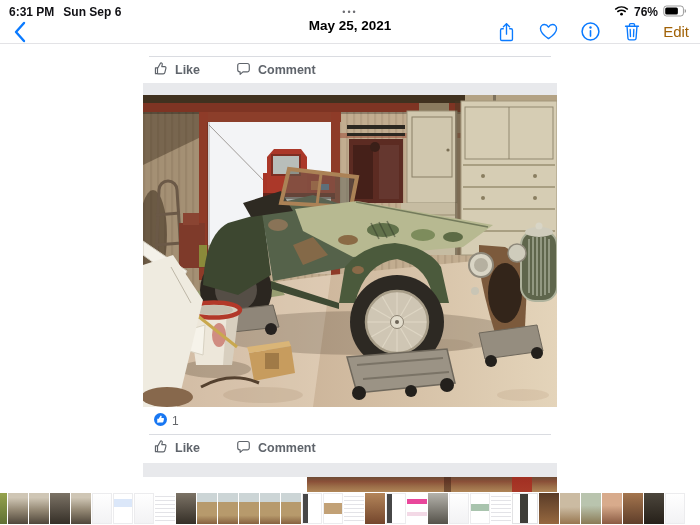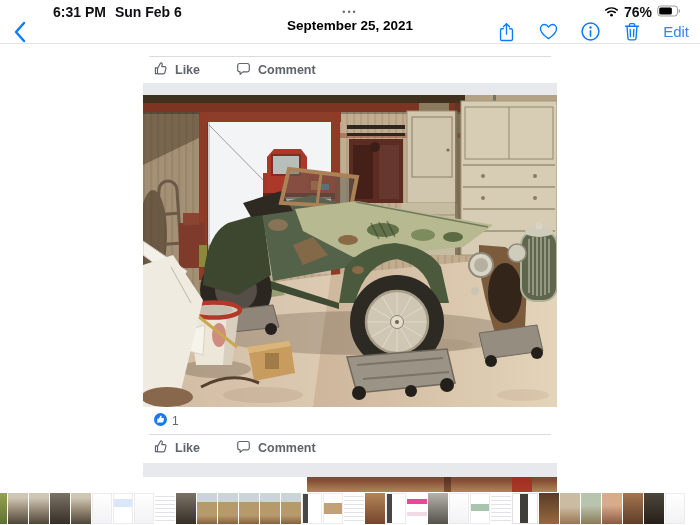--- a/index.html
+++ b/index.html
@@ -3,34 +3,34 @@
 <meta charset="utf-8">
 <style>
   html,body{margin:0;padding:0;}
   .app{position:relative;width:700px;height:525px;background:#fff;overflow:hidden;
        font-family:"Liberation Sans",sans-serif;-webkit-font-smoothing:antialiased;}
 
   
   .header{position:absolute;top:0;left:0;width:700px;height:44px;background:#fff;
           border-bottom:1px solid #e3e3e6;box-sizing:border-box;z-index:5;}
   .status-bar{position:absolute;top:0;left:0;right:0;height:20px;display:flex;
-              justify-content:space-between;align-items:center;padding:2px 19px 0 9px;
-              font-size:14px;font-weight:700;color:#101014;margin-left:44px;}
+              justify-content:space-between;align-items:center;padding:2px 13px 0 9px;
+              font-size:12px;font-weight:700;color:#101014;}
   .status-left{display:flex;gap:9px;}
   .status-right{display:flex;align-items:flex-start;gap:5px;}
   .battery-pct{font-weight:700;}
   .multitask{position:absolute;top:8px;left:0;width:100%;text-align:center;
              font-size:9px;letter-spacing:2px;color:#6e6e73;line-height:8px;}
   .back-button{position:absolute;left:13px;top:21px;width:22px;height:22px;cursor:pointer;}
   .nav-center{position:absolute;top:18px;left:0;width:100%;text-align:center;pointer-events:none;}
   .nav-title{font-size:13.5px;font-weight:700;color:#000;line-height:15px;}
   .nav-subtitle{font-size:9.5px;color:#87878c;line-height:11px;}
   .nav-right{position:absolute;right:11px;top:20px;display:flex;align-items:center;gap:20px;}
   .nav-icon{width:22px;height:23px;display:flex;align-items:center;justify-content:center;cursor:pointer;}
-  .edit-button{font-size:15px;color:#3b82f6;cursor:pointer;line-height:23px;}
+  .edit-button{font-size:15px;color:#a16207;cursor:pointer;line-height:23px;}
 
   
   .viewer{position:absolute;top:44px;left:0;width:700px;height:448px;background:#fff;}
   .fb-shot{position:absolute;left:143px;top:0;width:414px;height:448px;background:#fff;text-align:right;}
   .divider{height:1px;background:#dadce1;margin:0 6px;}
   .action-card-top{height:39px;display:flex;flex-direction:column;justify-content:flex-end;background:#fff;}
   .action-row{height:26px;display:flex;align-items:center;padding-left:10px;gap:36px;}
   .action-btn{display:flex;align-items:center;gap:7px;font-size:12.5px;font-weight:700;color:#5f646b;}
   .gap-strip{background:#e8e9ec;}
   .gap-a{height:12px;} .gap-b{height:14px;}
@@ -73,21 +73,21 @@
 </style>
 </head>
 <body>
 
 <div class="app">
 
   <div class="header">
     <div class="status-bar">
       <div class="status-left">
         <span>6:31 PM</span>
-        <span>Sun Feb 6</span>
+        <span>Sun Sep 6</span>
       </div>
       <div class="status-right">
         <span>
           <svg width="15" height="11" viewBox="0 0 16 12">
               <g stroke="#000" stroke-width="1.7" fill="none" stroke-linecap="round">
                 <path d="M1.6 4.4a10.5 10.5 0 0 1 12.8 0"></path>
                 <path d="M4.0 7.1a7 7 0 0 1 8.0 0"></path>
               </g>
               <circle cx="8" cy="10" r="1.5" fill="#000"></circle>
             </svg>
@@ -105,21 +105,21 @@
 
     <div class="multitask">•••</div>
 
     <div class="back-button">
       <svg width="13" height="22" viewBox="0 0 13 22">
           <path d="M11 2 L3 11 L11 20" fill="none" stroke="#0a7aff" stroke-width="2.4" stroke-linecap="round" stroke-linejoin="round"></path>
         </svg>
     </div>
 
     <div class="nav-center">
-      <div class="nav-title">September 25, 2021</div>
+      <div class="nav-title">May 25, 2021</div>
     </div>
 
     <div class="nav-right">
       <span class="nav-icon">
         <svg width="17" height="22" viewBox="0 0 20 24">
             <g stroke="#0a7aff" stroke-width="1.6" fill="none" stroke-linecap="round" stroke-linejoin="round">
               <path d="M6.2 8.2H4.6A1.6 1.6 0 0 0 3 9.8v10.6A1.6 1.6 0 0 0 4.6 22h10.8a1.6 1.6 0 0 0 1.6-1.6V9.8a1.6 1.6 0 0 0-1.6-1.6h-1.6"></path>
               <path d="M10 14.5V2.6"></path>
               <path d="M6.4 5.8 10 2.2l3.6 3.6"></path>
             </g>

